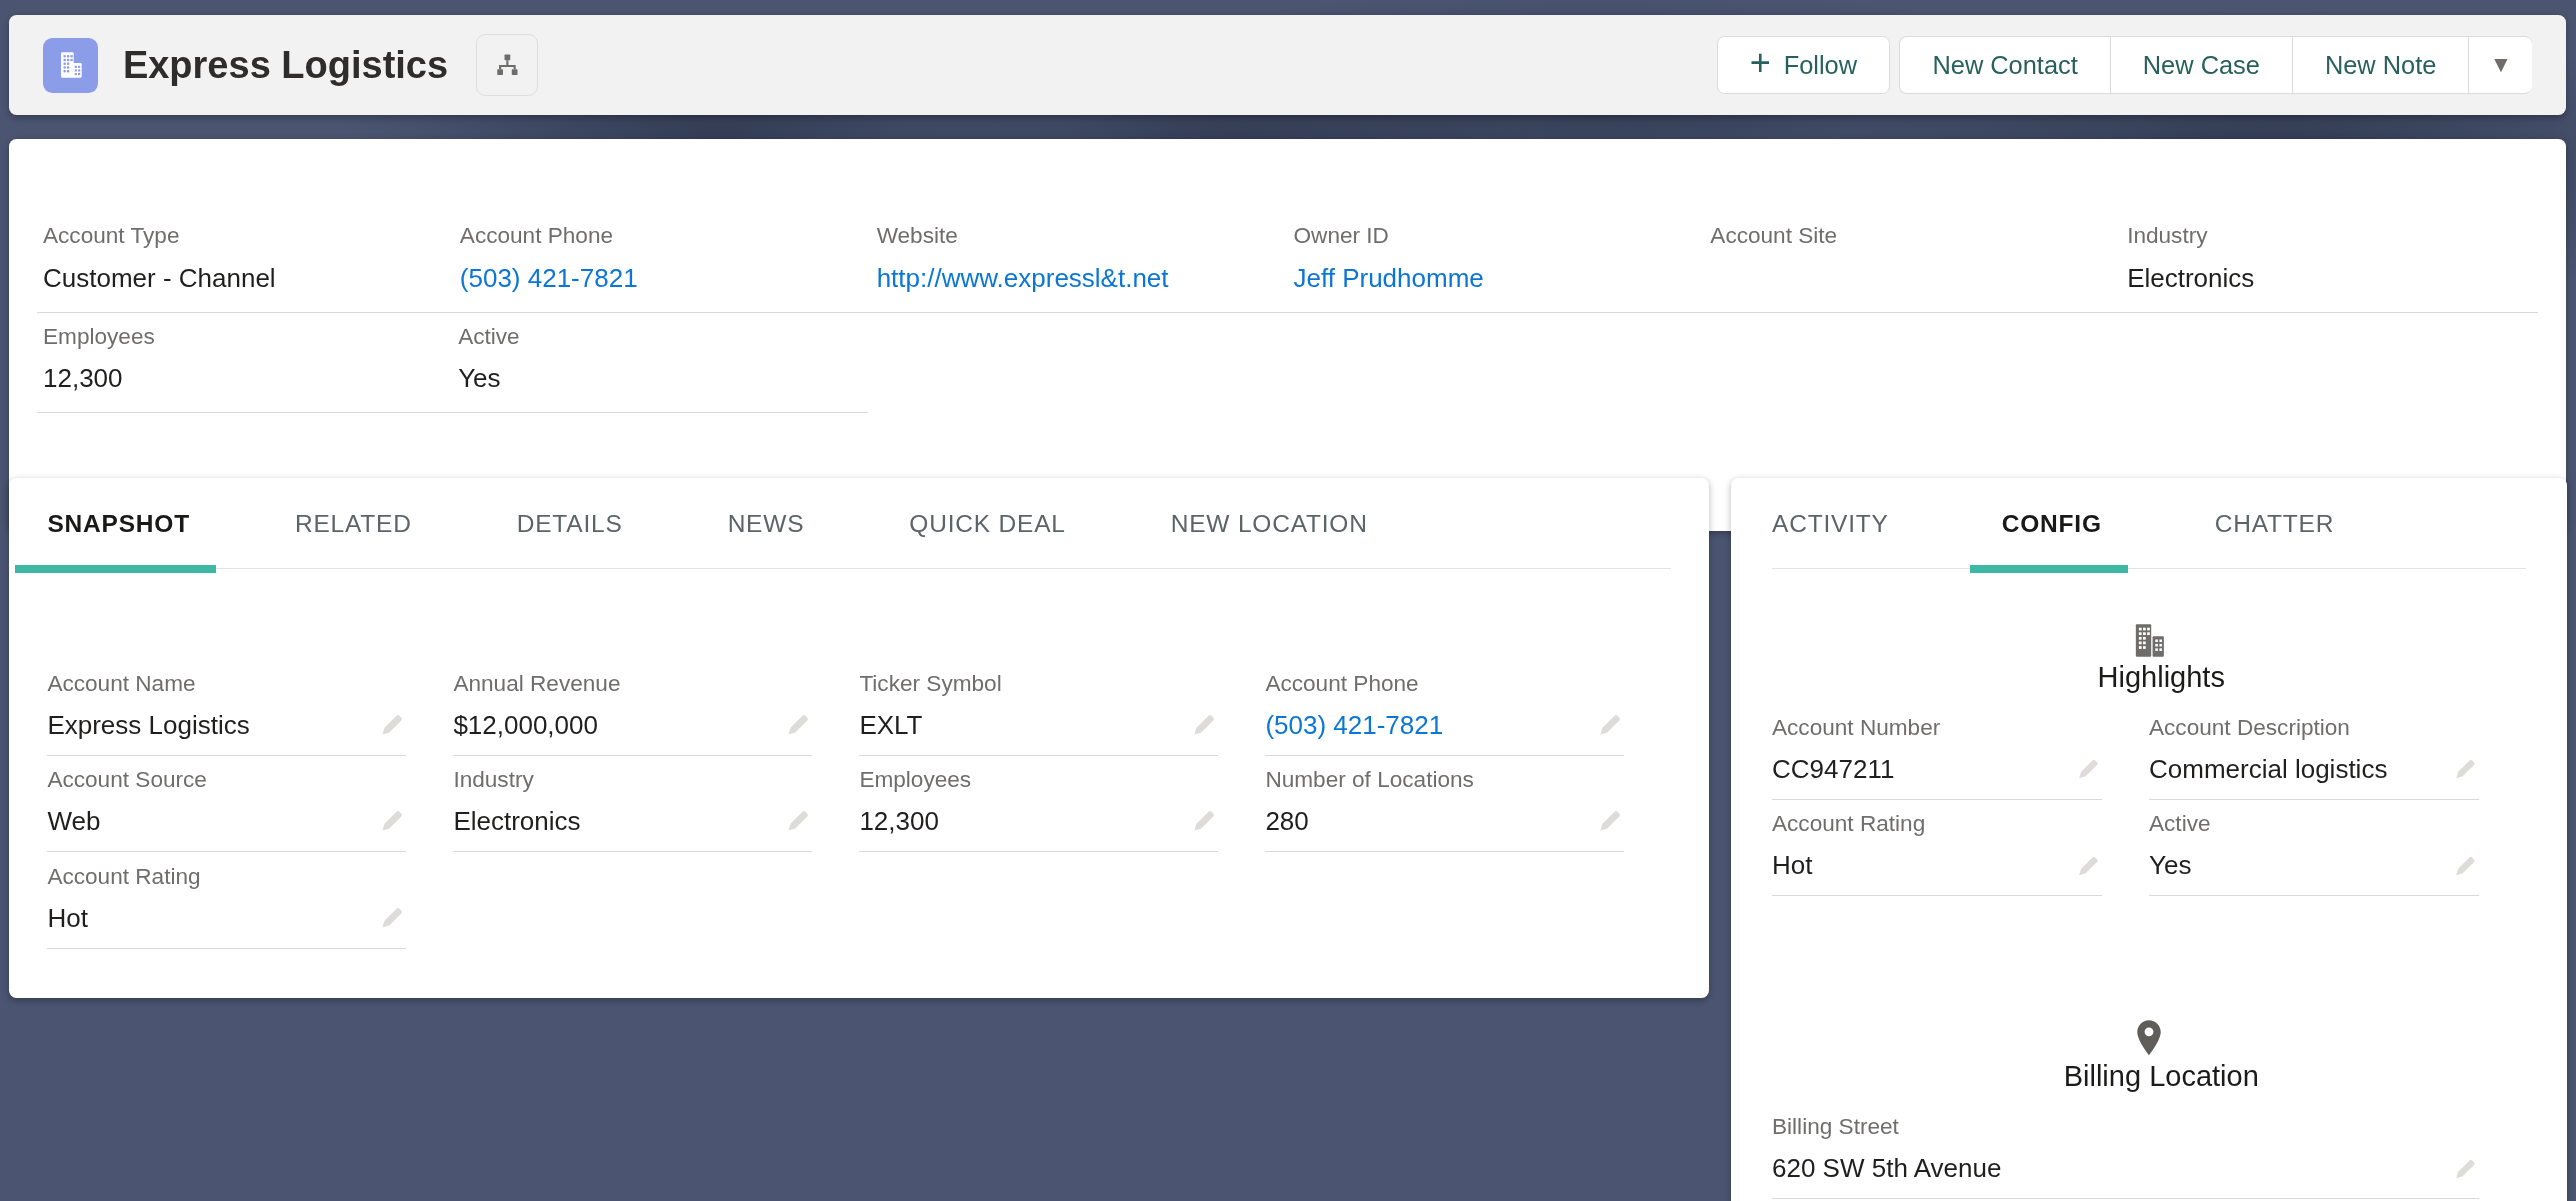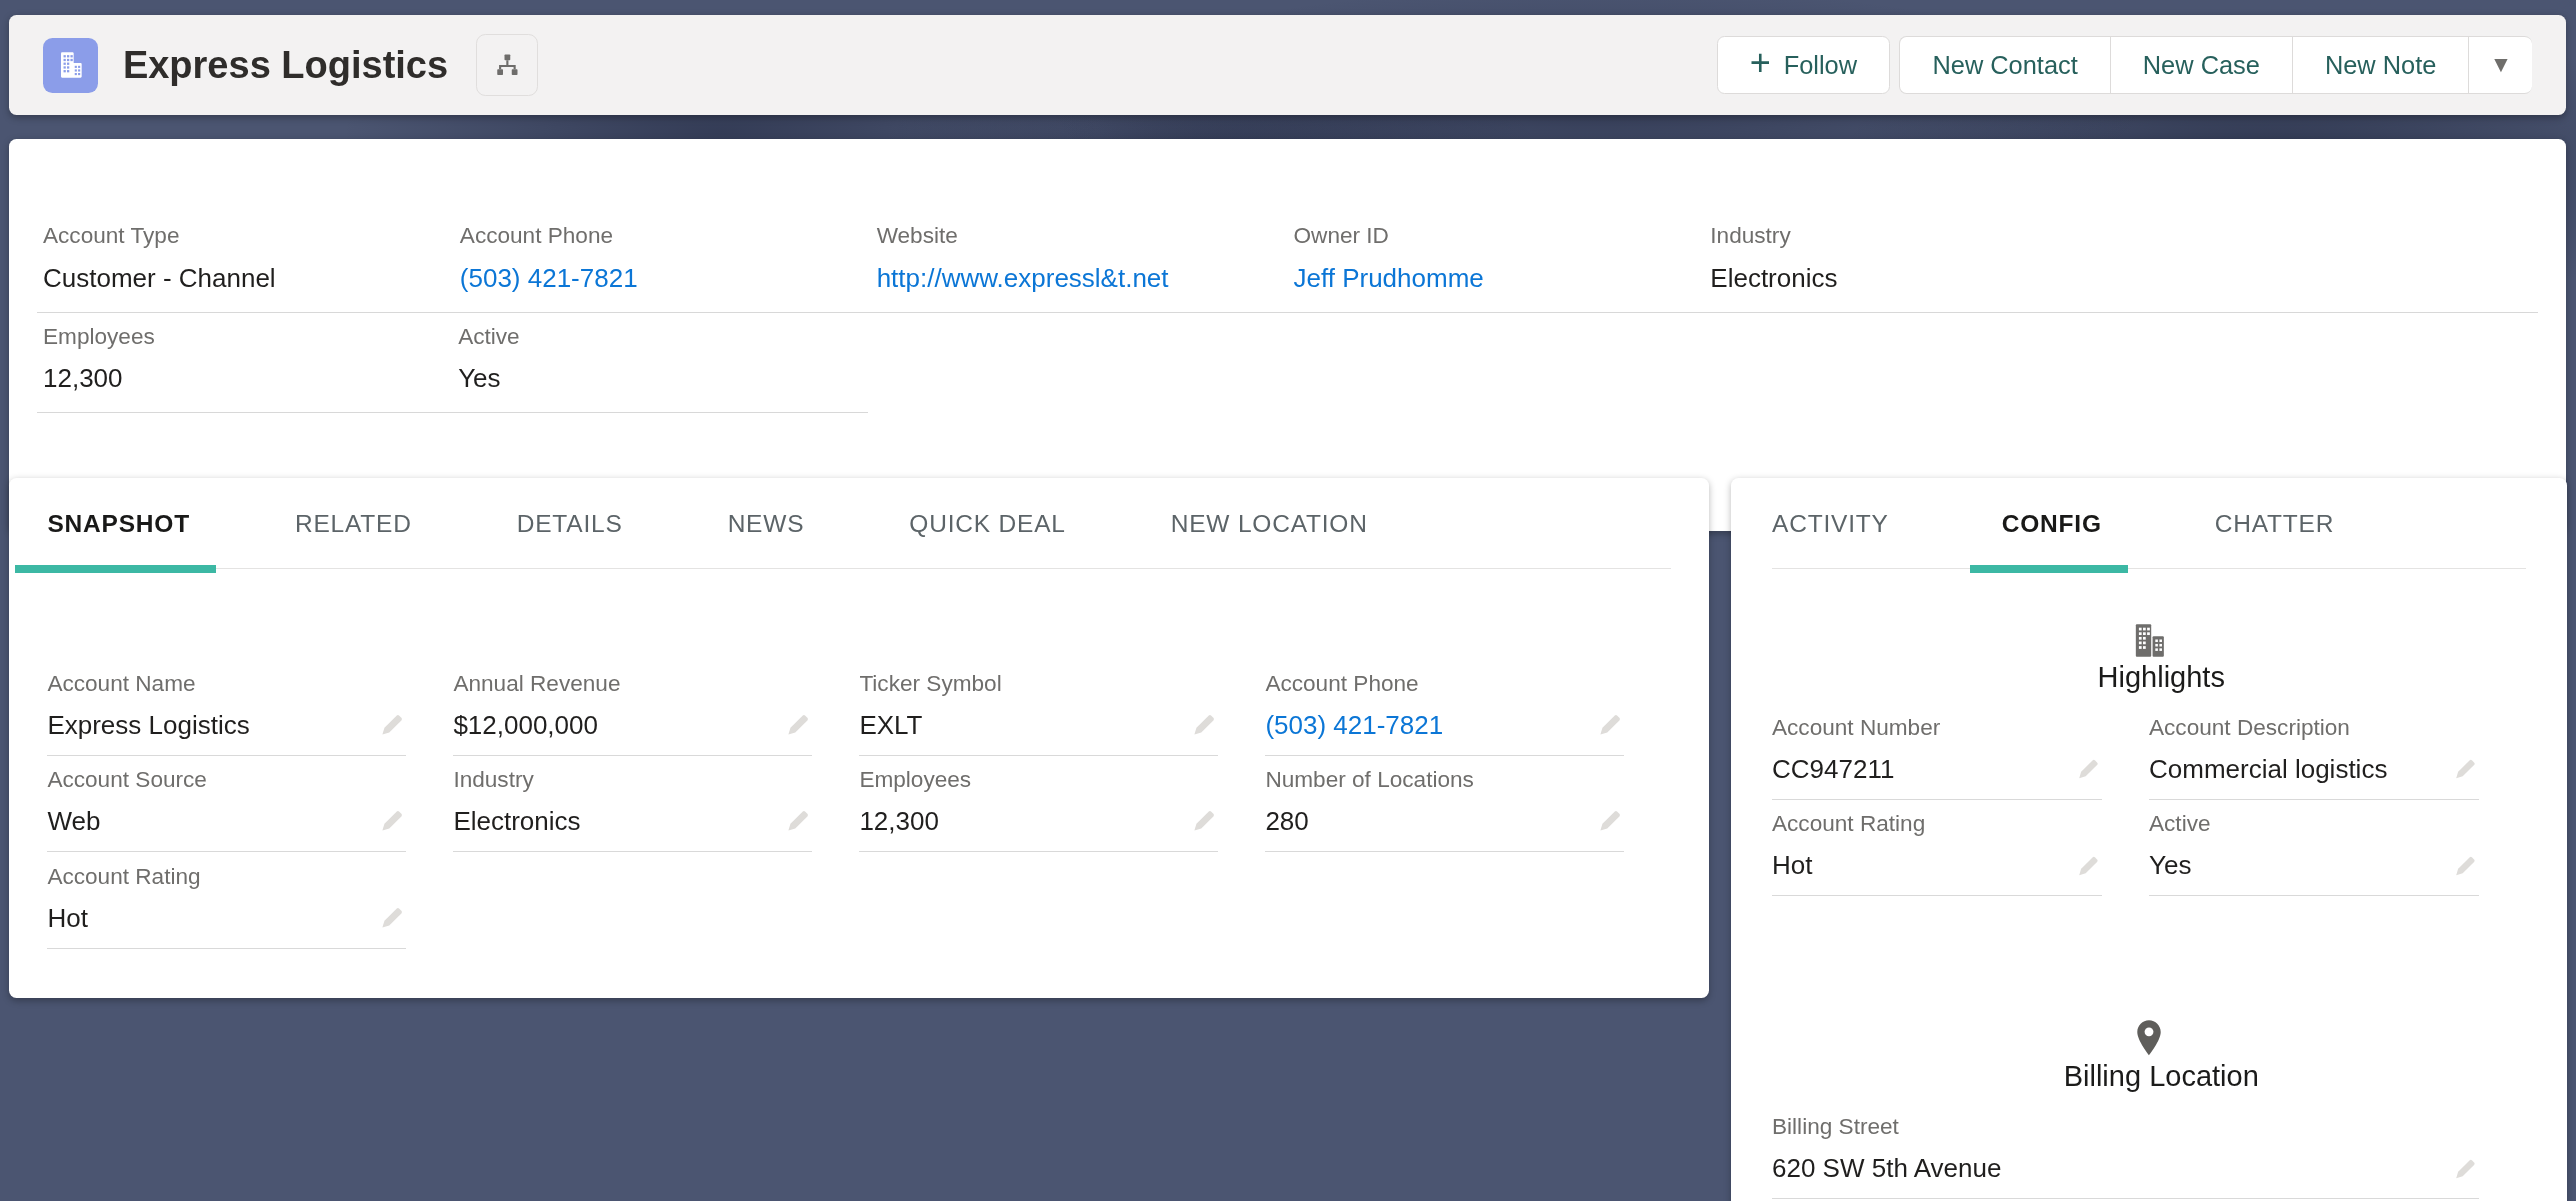--- a/index.html
+++ b/index.html
@@ -156,20 +156,24 @@
       </div>
       <div class="s-cell">
         <div class="f-label">Website</div>
         <div class="f-value link">http://www.expressl&amp;t.net</div>
       </div>
       <div class="s-cell">
         <div class="f-label">Owner ID</div>
         <div class="f-value link">Jeff Prudhomme</div>
       </div>
       <div class="s-cell">
+        <div class="f-label">Account Site</div>
+        <div class="f-value"></div>
+      </div>
+      <div class="s-cell">
         <div class="f-label">Industry</div>
         <div class="f-value">Electronics</div>
       </div>
     </div>
     <div class="summary-row short">
       <div class="s-cell">
         <div class="f-label">Employees</div>
         <div class="f-value">12,300</div>
       </div>
       <div class="s-cell">

